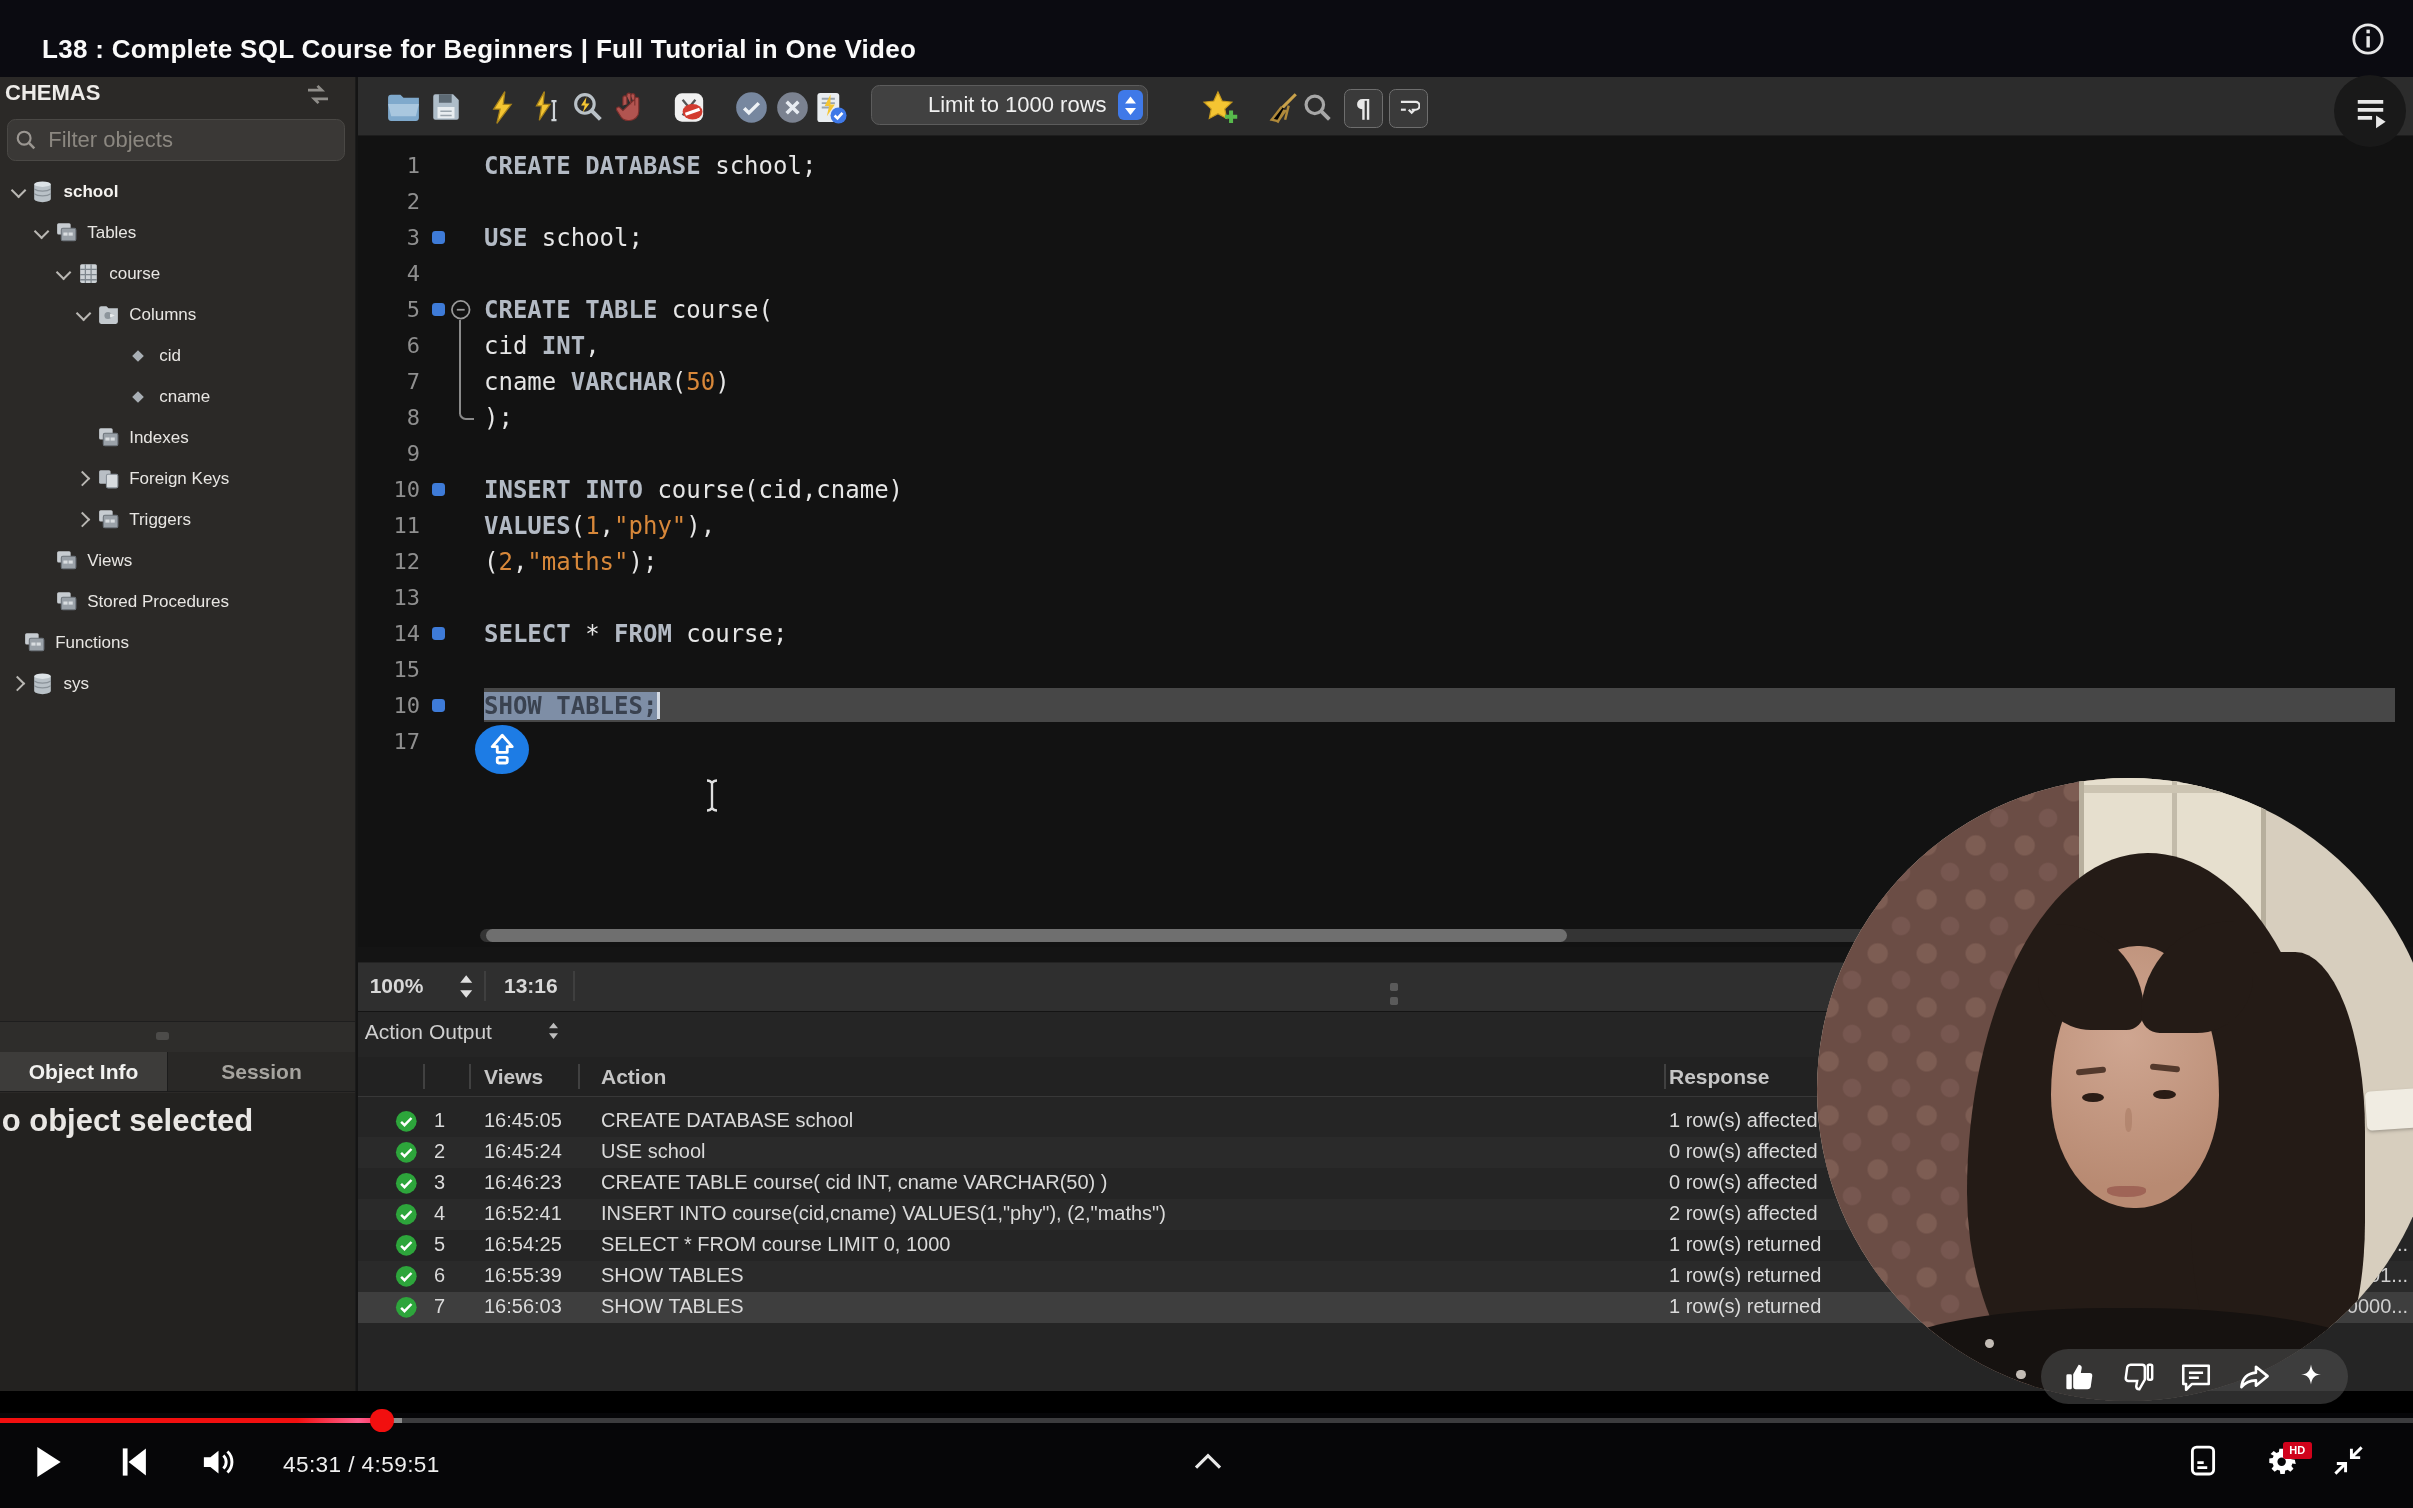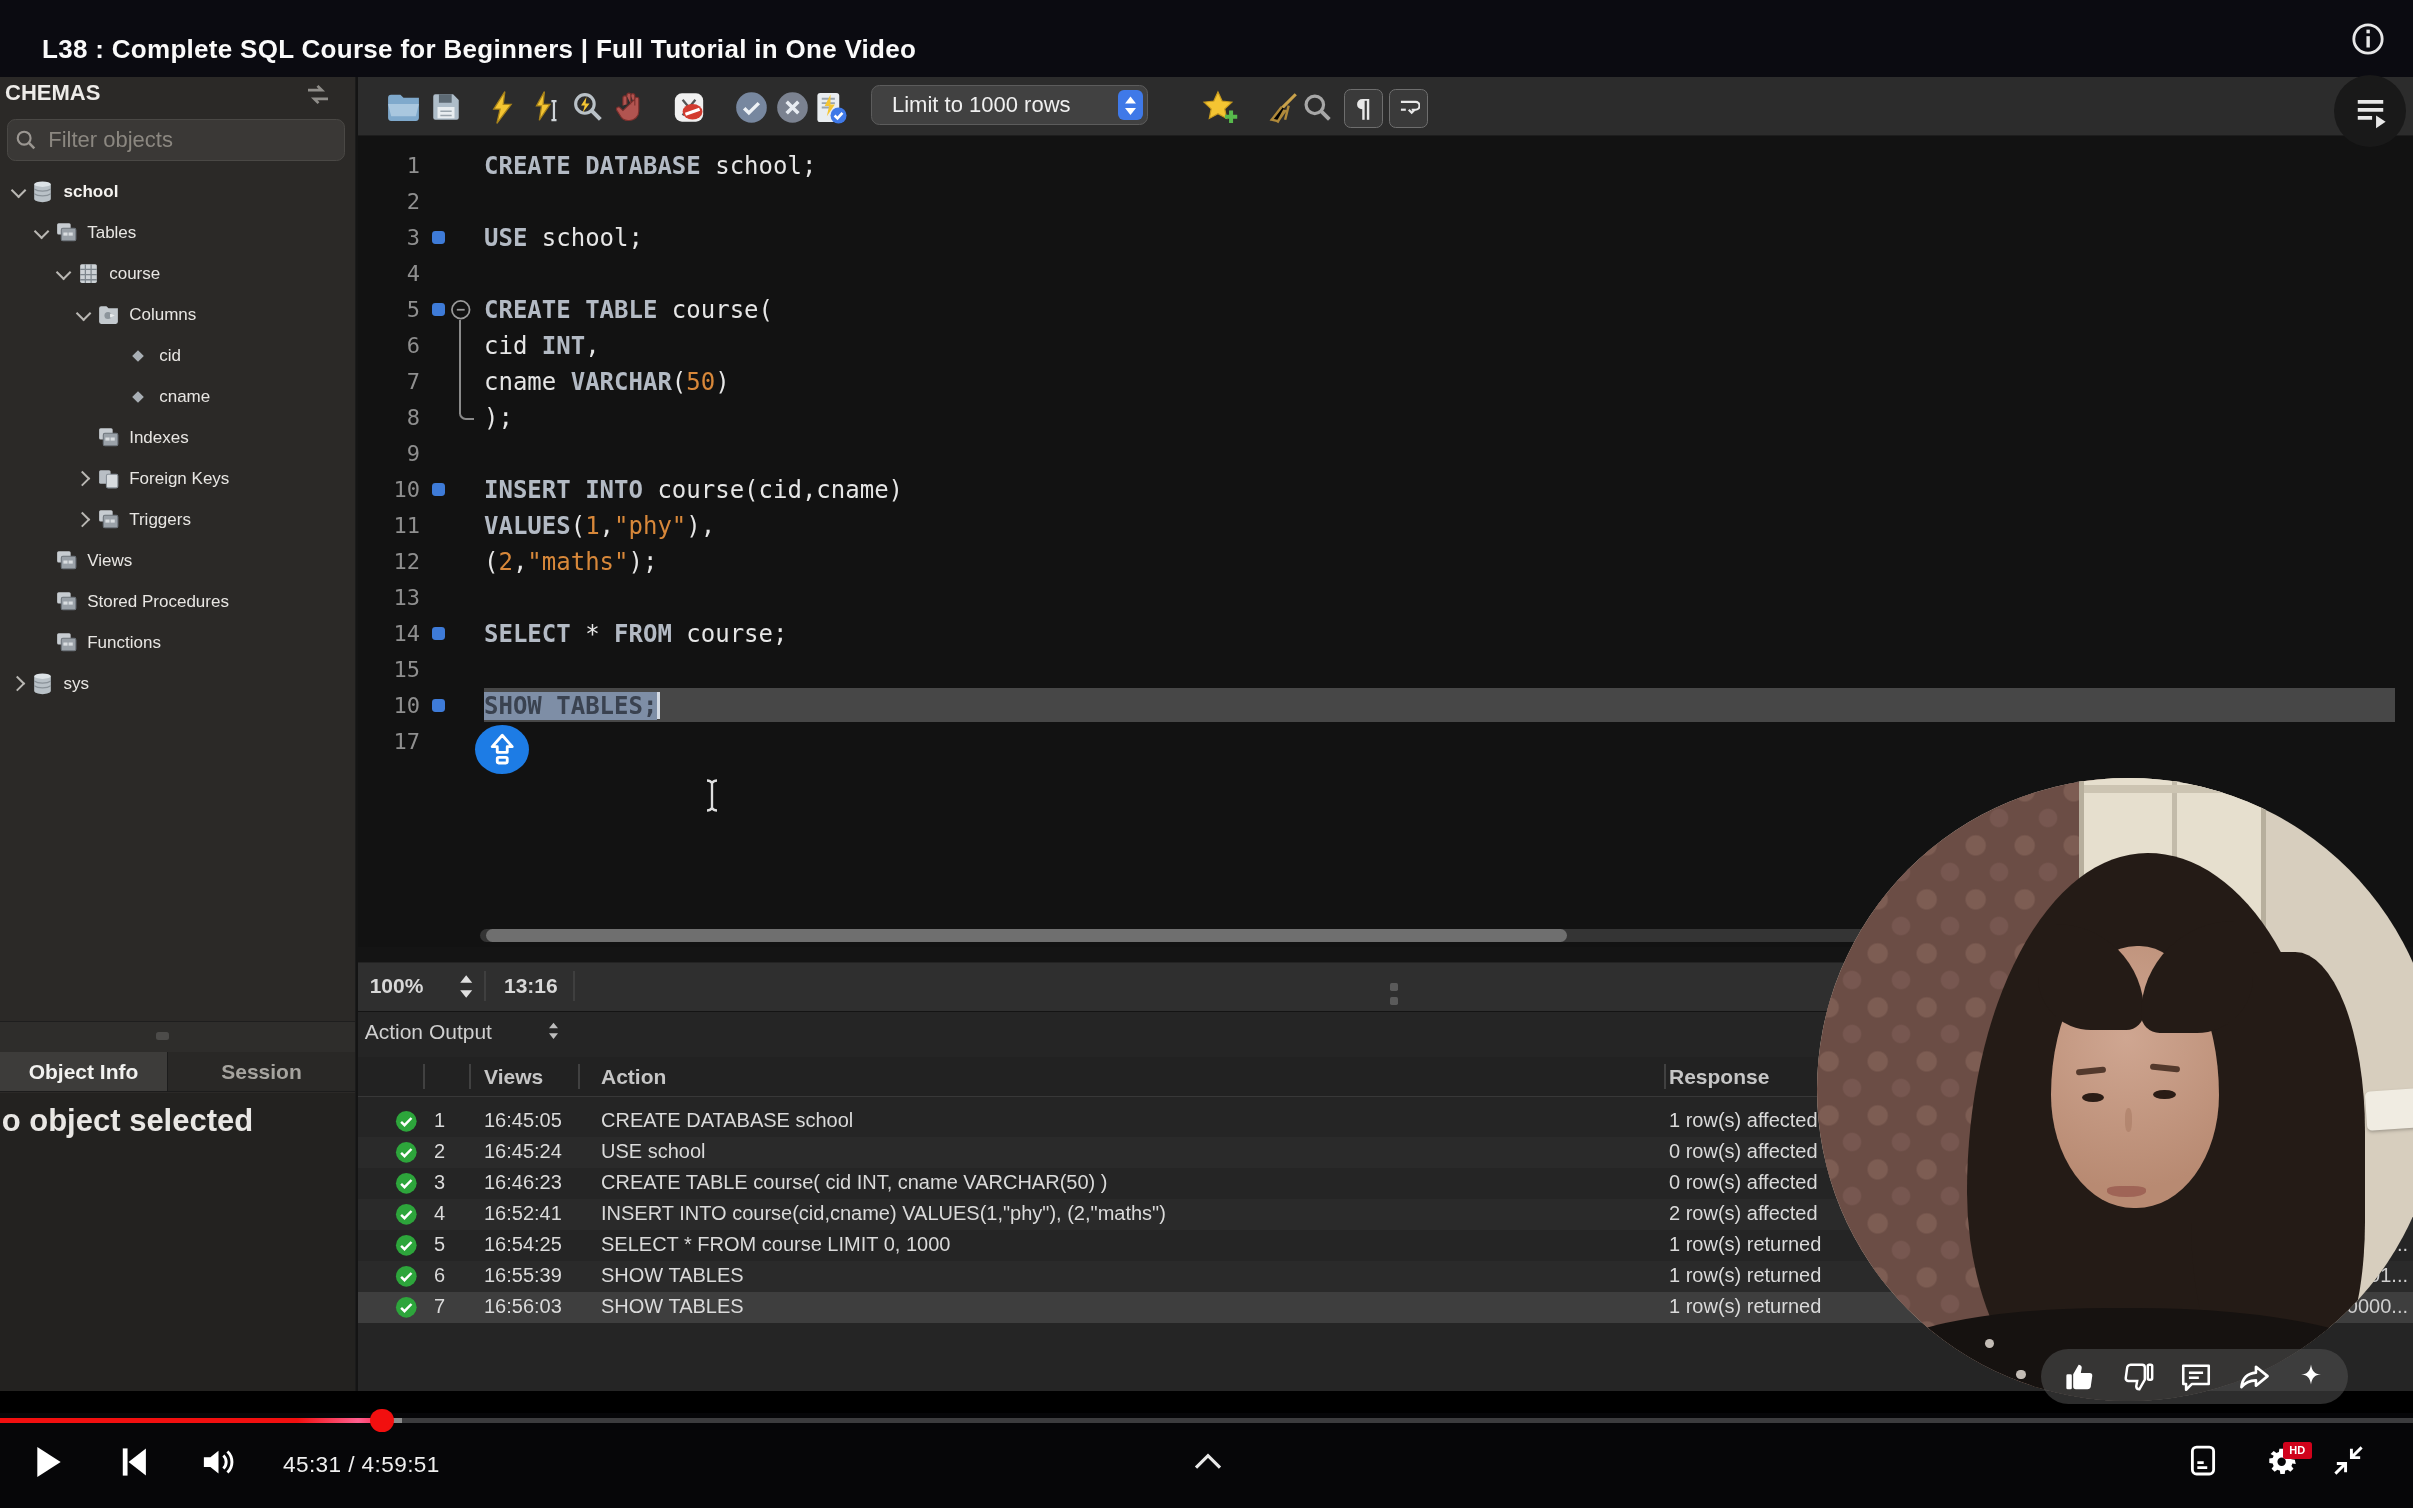--- a/index.html
+++ b/index.html
@@ -37,21 +37,21 @@
   .stab.active{width:168px;background:#3d3c3a;color:#f2f2f0;font-weight:bold;border-right:1.7px solid #1c1c1c;box-sizing:border-box;}
   .stab.inactive{flex:1;background:#292826;color:#a6a49f;font-weight:bold;}
   .side-bottom{position:absolute;left:0;right:0;top:1016px;bottom:0;background:#232220;}
   .objinfo{position:absolute;left:1.7px;top:10px;font-size:31px;font-weight:bold;color:#e9e7e4;}
 
   
   .main{position:absolute;left:358px;top:0;right:0;height:100%;}
   .toolbar{position:absolute;left:0;right:0;top:0;height:59px;background:#2c2c2c;border-bottom:1.7px solid #1d1d1d;box-sizing:border-box;}
   .tbi{position:absolute;top:11.7px;width:37px;height:37px;display:flex;align-items:center;justify-content:center;}
   .limit-select{position:absolute;left:513px;top:8.4px;width:277px;height:40px;background:#414141;border:1.7px solid #5c5c5c;border-radius:8.4px;display:flex;align-items:center;box-sizing:border-box;color:#f0f0f0;font-size:22px;}
-  .limit-select .lbl{flex:1;padding-left:20px;white-space:nowrap;}
+  .limit-select .lbl{flex:1;padding-left:20px;white-space:nowrap;margin-left:36px;}
   .limit-select .step{flex:0 0 25px;height:30px;margin-right:4.2px;background:#3f79e8;border-radius:5.9px;display:flex;align-items:center;justify-content:center;}
   .btn-sq{border:1.7px solid #6e6e6e;border-radius:6.7px;background:#3a3a3a;}
   .pil-glyph{color:#e8e8e8;font-size:25px;font-weight:bold;font-family:"DejaVu Sans",sans-serif;}
   .menu-circle{position:absolute;left:1976px;top:-1.7px;width:72px;height:72px;border-radius:50%;background:#191919;display:flex;align-items:center;justify-content:center;z-index:5;}
 
   
   .editor{position:absolute;left:0;right:0;top:59px;height:811px;background:#121212;overflow:hidden;}
   #code{position:absolute;left:0;right:0;top:11.7px;}
   .cline{position:relative;height:36px;font-family:"DejaVu Sans Mono",monospace;font-size:24px;line-height:36px;white-space:pre;}
   .lnum{position:absolute;left:0;width:62px;text-align:right;color:#8f8f8f;font-size:22px;}
@@ -281,21 +281,21 @@
             <span class="ticon">
               <svg width="25" height="25" viewBox="0 0 24 24">
                 <rect x="3" y="3" width="13" height="11" rx="1.5" fill="#c7ccd1"></rect>
                 <rect x="7" y="8" width="14" height="12" rx="1.5" fill="#9aa1a8" stroke="#6d747b"></rect>
                 <rect x="9" y="12" width="4" height="3" fill="#d9dde0"></rect>
                 <rect x="14" y="12" width="4" height="3" fill="#d9dde0"></rect>
               </svg>
             </span>
             <span class="label">Stored Procedures</span>
           </div>
-          <div class="trow" style="padding-left: 32px;">
+          <div class="trow" style="">
             <span class="chevbox"></span>
             <span class="ticon">
               <svg width="25" height="25" viewBox="0 0 24 24">
                 <rect x="3" y="3" width="13" height="11" rx="1.5" fill="#c7ccd1"></rect>
                 <rect x="7" y="8" width="14" height="12" rx="1.5" fill="#9aa1a8" stroke="#6d747b"></rect>
                 <rect x="9" y="12" width="4" height="3" fill="#d9dde0"></rect>
                 <rect x="14" y="12" width="4" height="3" fill="#d9dde0"></rect>
               </svg>
             </span>
             <span class="label">Functions</span>

